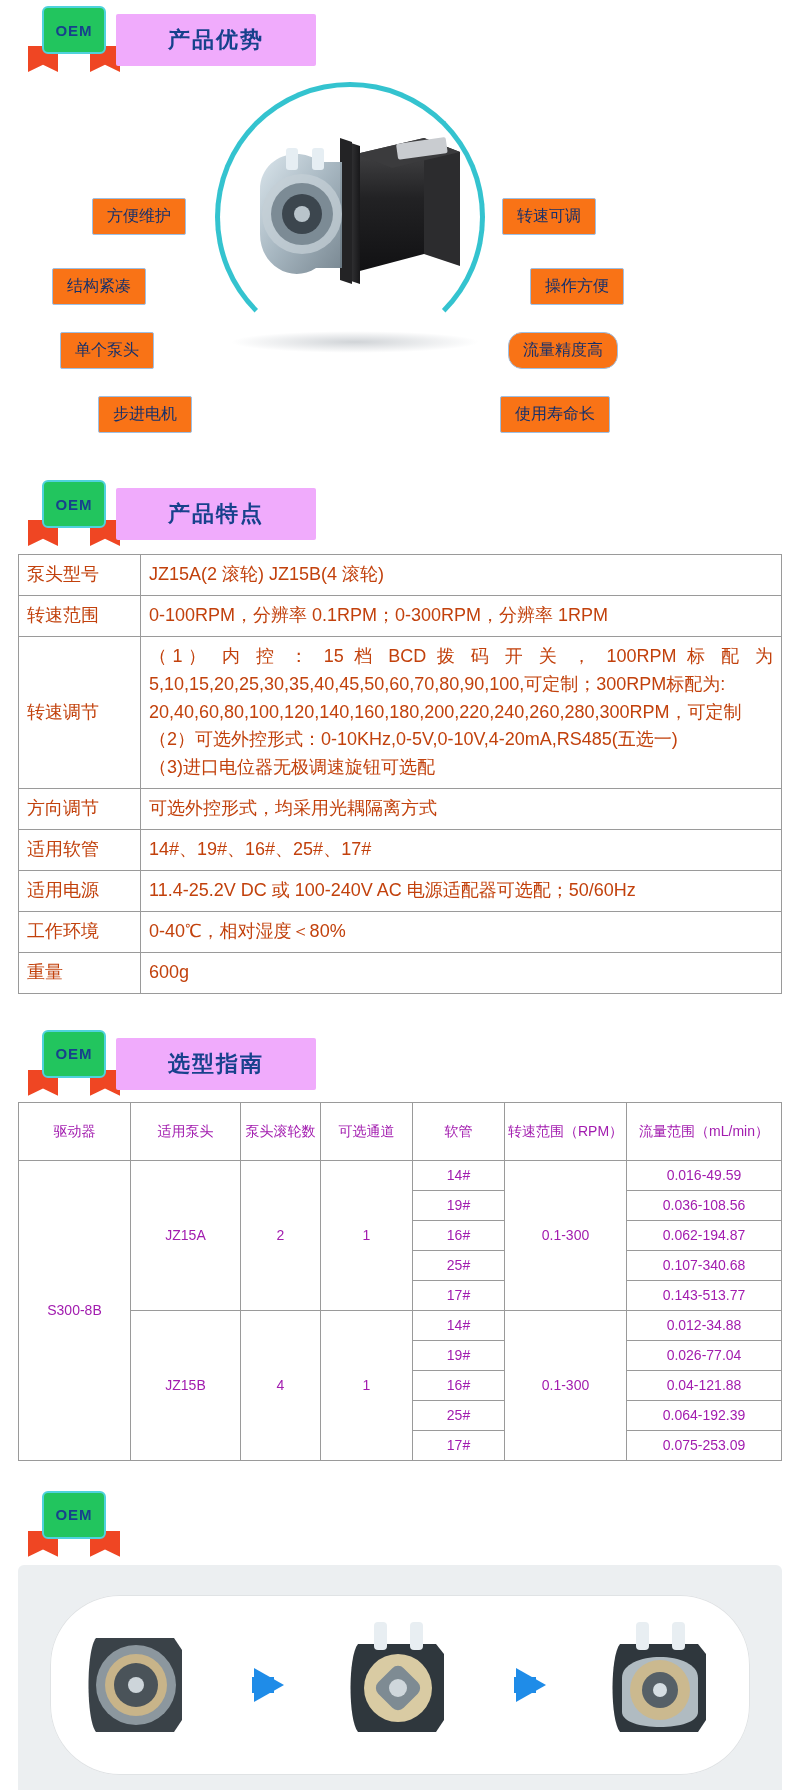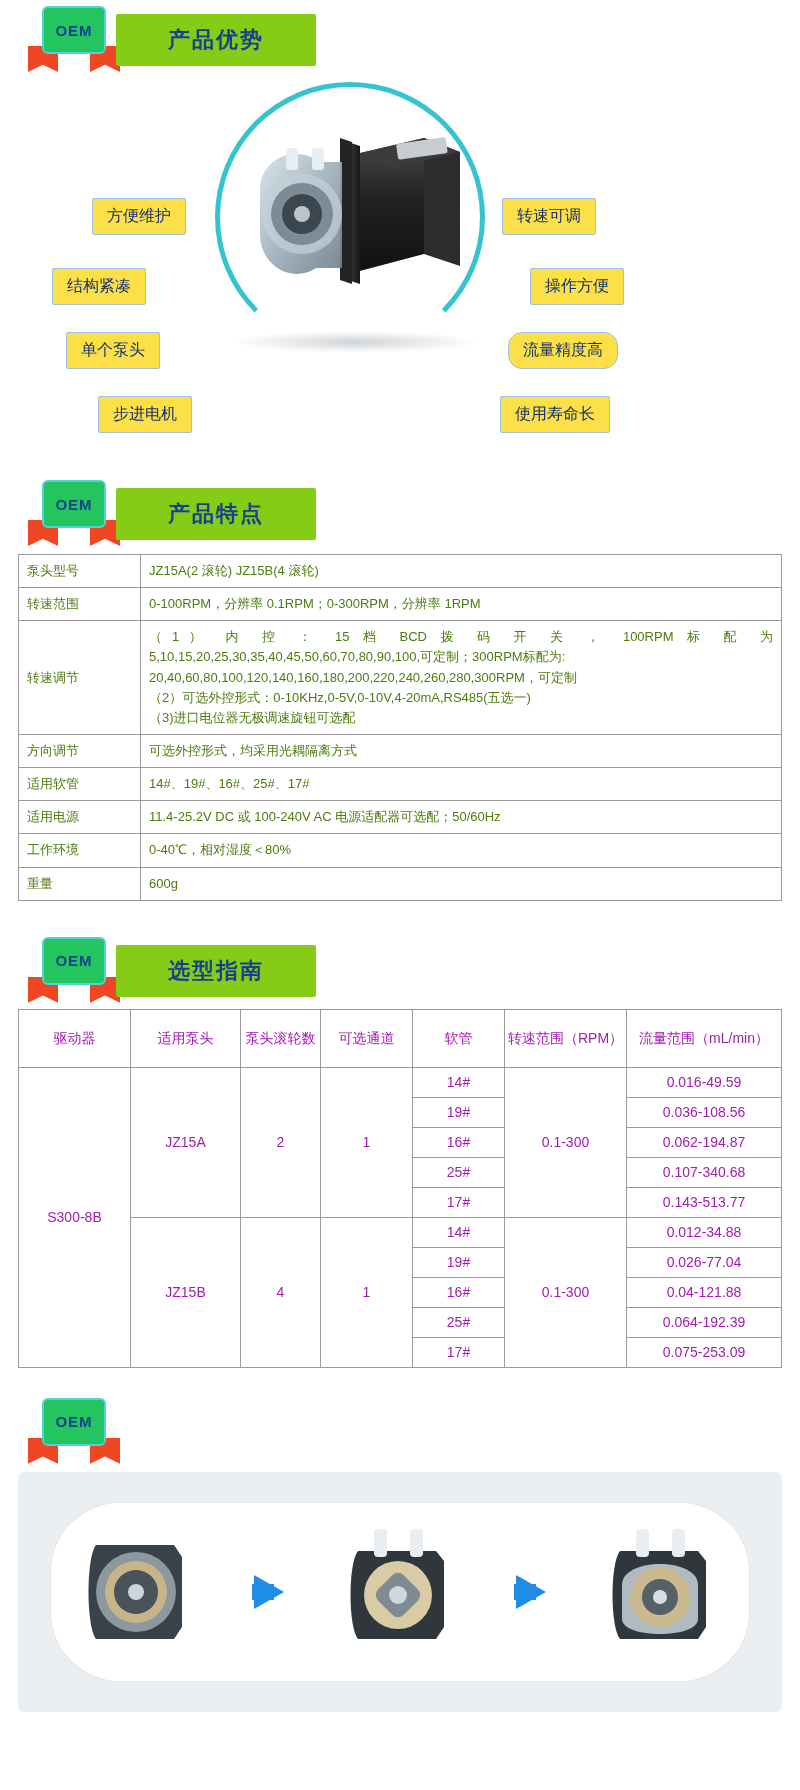--- a/index.html
+++ b/index.html
@@ -21,21 +21,21 @@
     position: relative;
     height: 72px;
     margin: 0 0 0 18px;
   }
   .banner-bar {
     position: absolute;
     left: 98px;
     top: 14px;
     height: 52px;
     width: 200px;
-    background: #84cc16;
+    background: #f0abfc;
     border-radius: 2px;
     display: flex;
     align-items: center;
     justify-content: center;
   }
   .banner-title {
     color: #17418c;
     font-size: 22px;
     font-weight: bold;
     letter-spacing: 2px;
@@ -100,21 +100,21 @@
   }
   .pump-photo {
     position: absolute;
     left: 228px;
     top: 36px;
     width: 250px;
     height: 200px;
   }
   .tag {
     position: absolute;
-    background: #fde047;
+    background: #f97316;
     border: 1px solid #9dbfe3;
     color: #16306b;
     font-size: 16px;
     padding: 7px 14px;
     border-radius: 2px;
     white-space: nowrap;
   }
   .shadow-ellipse {
     position: absolute;
     left: 230px;
@@ -127,22 +127,22 @@
   
   .feature-table {
     width: 764px;
     margin: 8px auto 0 auto;
     border-collapse: collapse;
     table-layout: fixed;
   }
   .feature-table td {
     border: 1px solid #9a9a9a;
     padding: 6px 8px;
-    font-size: 13px;
-    color: #4d7c0f;
+    font-size: 18px;
+    color: #c2410c;
     vertical-align: middle;
     line-height: 1.55;
   }
   .feature-table td.k {
     width: 122px;
     white-space: nowrap;
   }
   .feature-table td.v p { margin: 0; }
   .justified { text-align: justify; text-align-last: justify; }
 
@@ -259,21 +259,21 @@
         <circle cx="52" cy="64" r="8" fill="#b9c4cb"></circle>
         <rect x="36" y="-2" width="12" height="22" rx="3" fill="#e6eef3"></rect>
         <rect x="62" y="-2" width="12" height="22" rx="3" fill="#e6eef3"></rect>
       </g>
     </svg>
   </div>
   <div class="shadow-ellipse"></div>
 
   <div class="tag" style="left:92px; top:122px;">方便维护</div>
   <div class="tag" style="left:52px; top:192px;">结构紧凑</div>
-  <div class="tag" style="left:66px; top:256px;text-align:center;">单个泵头</div>
+  <div class="tag" style="left:60px; top:256px;text-align:center;">单个泵头</div>
   <div class="tag" style="left:98px; top:320px;">步进电机</div>
 
   <div class="tag" style="left:502px; top:122px;">转速可调</div>
   <div class="tag" style="left:530px; top:192px;">操作方便</div>
   <div class="tag" style="left:508px; top:256px;border-radius:14px;">流量精度高</div>
   <div class="tag" style="left:500px; top:320px;">使用寿命长</div>
 </div>
 
 <div class="section-header" style="margin-top:108px;">
   <div class="ribbon">

